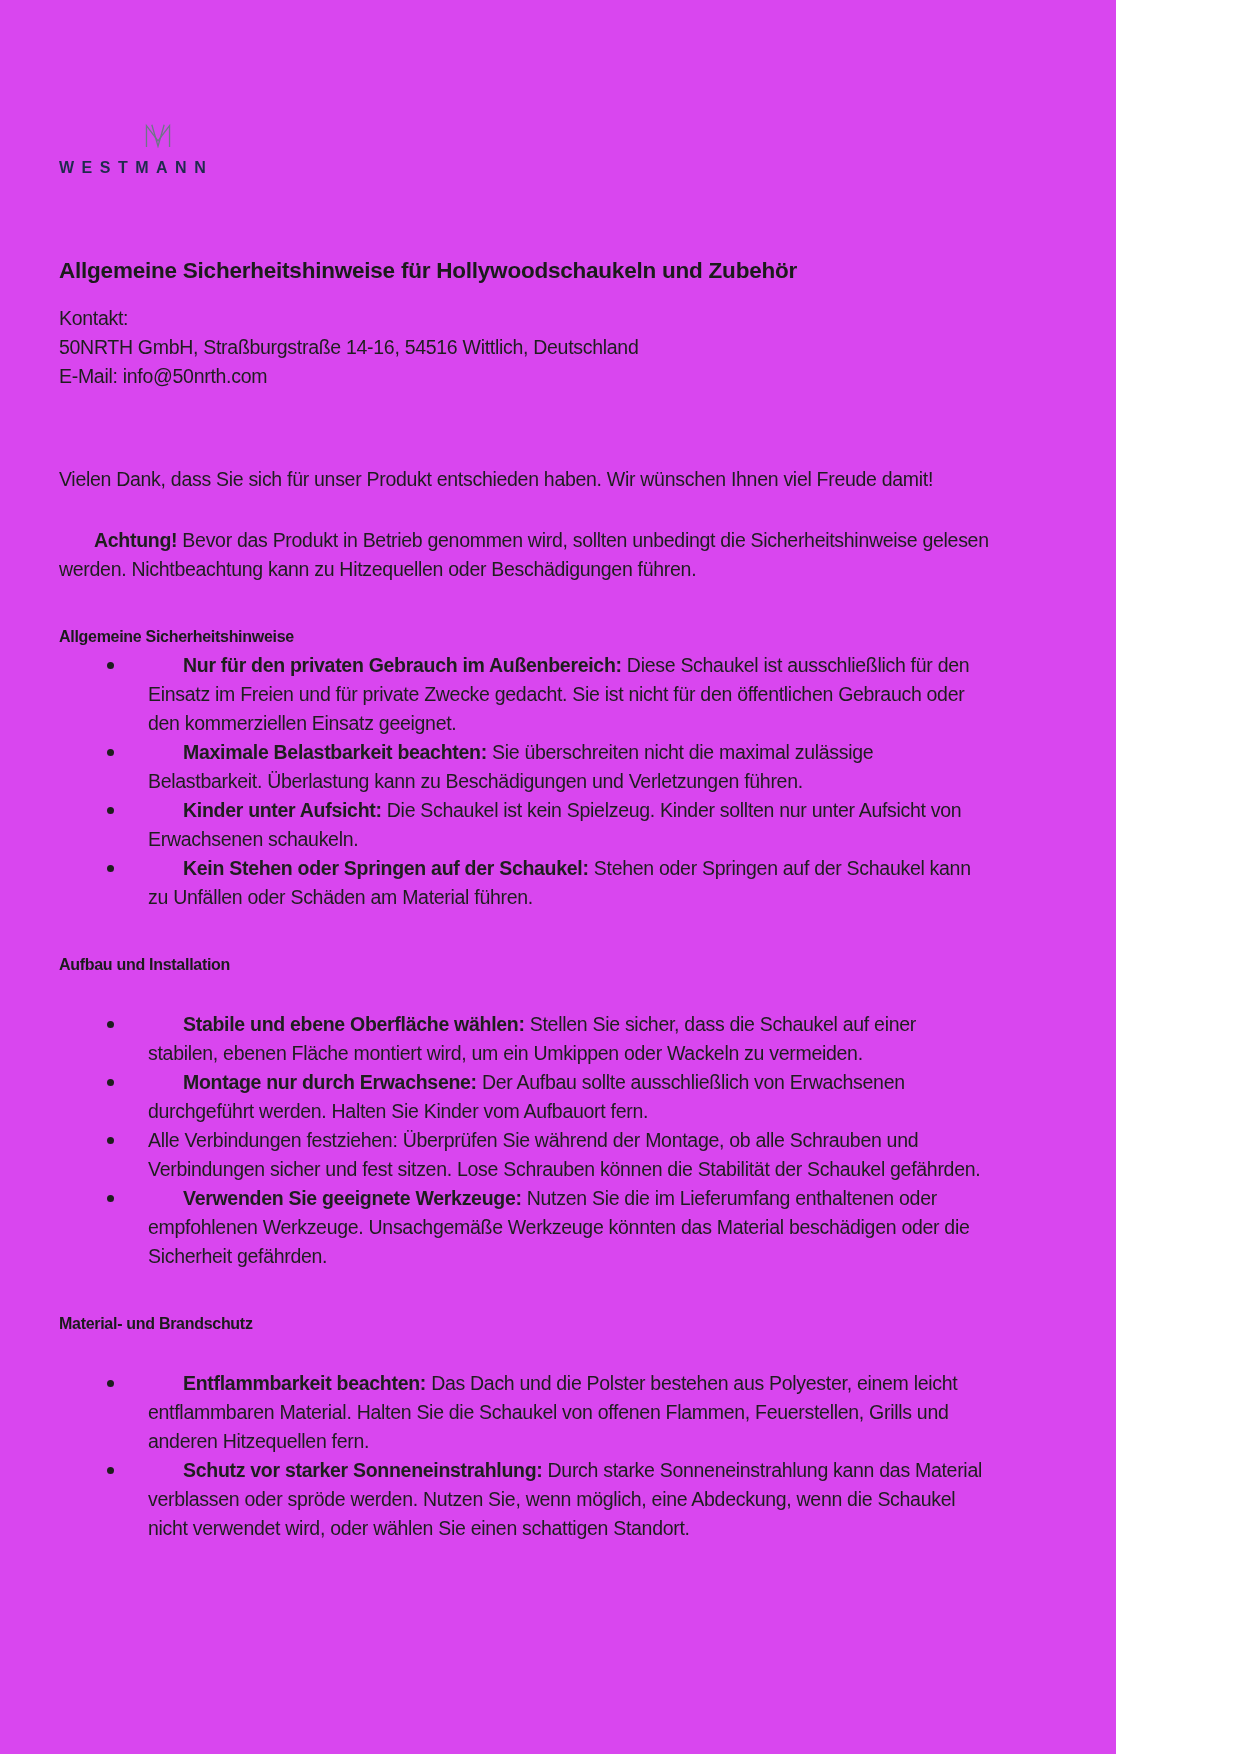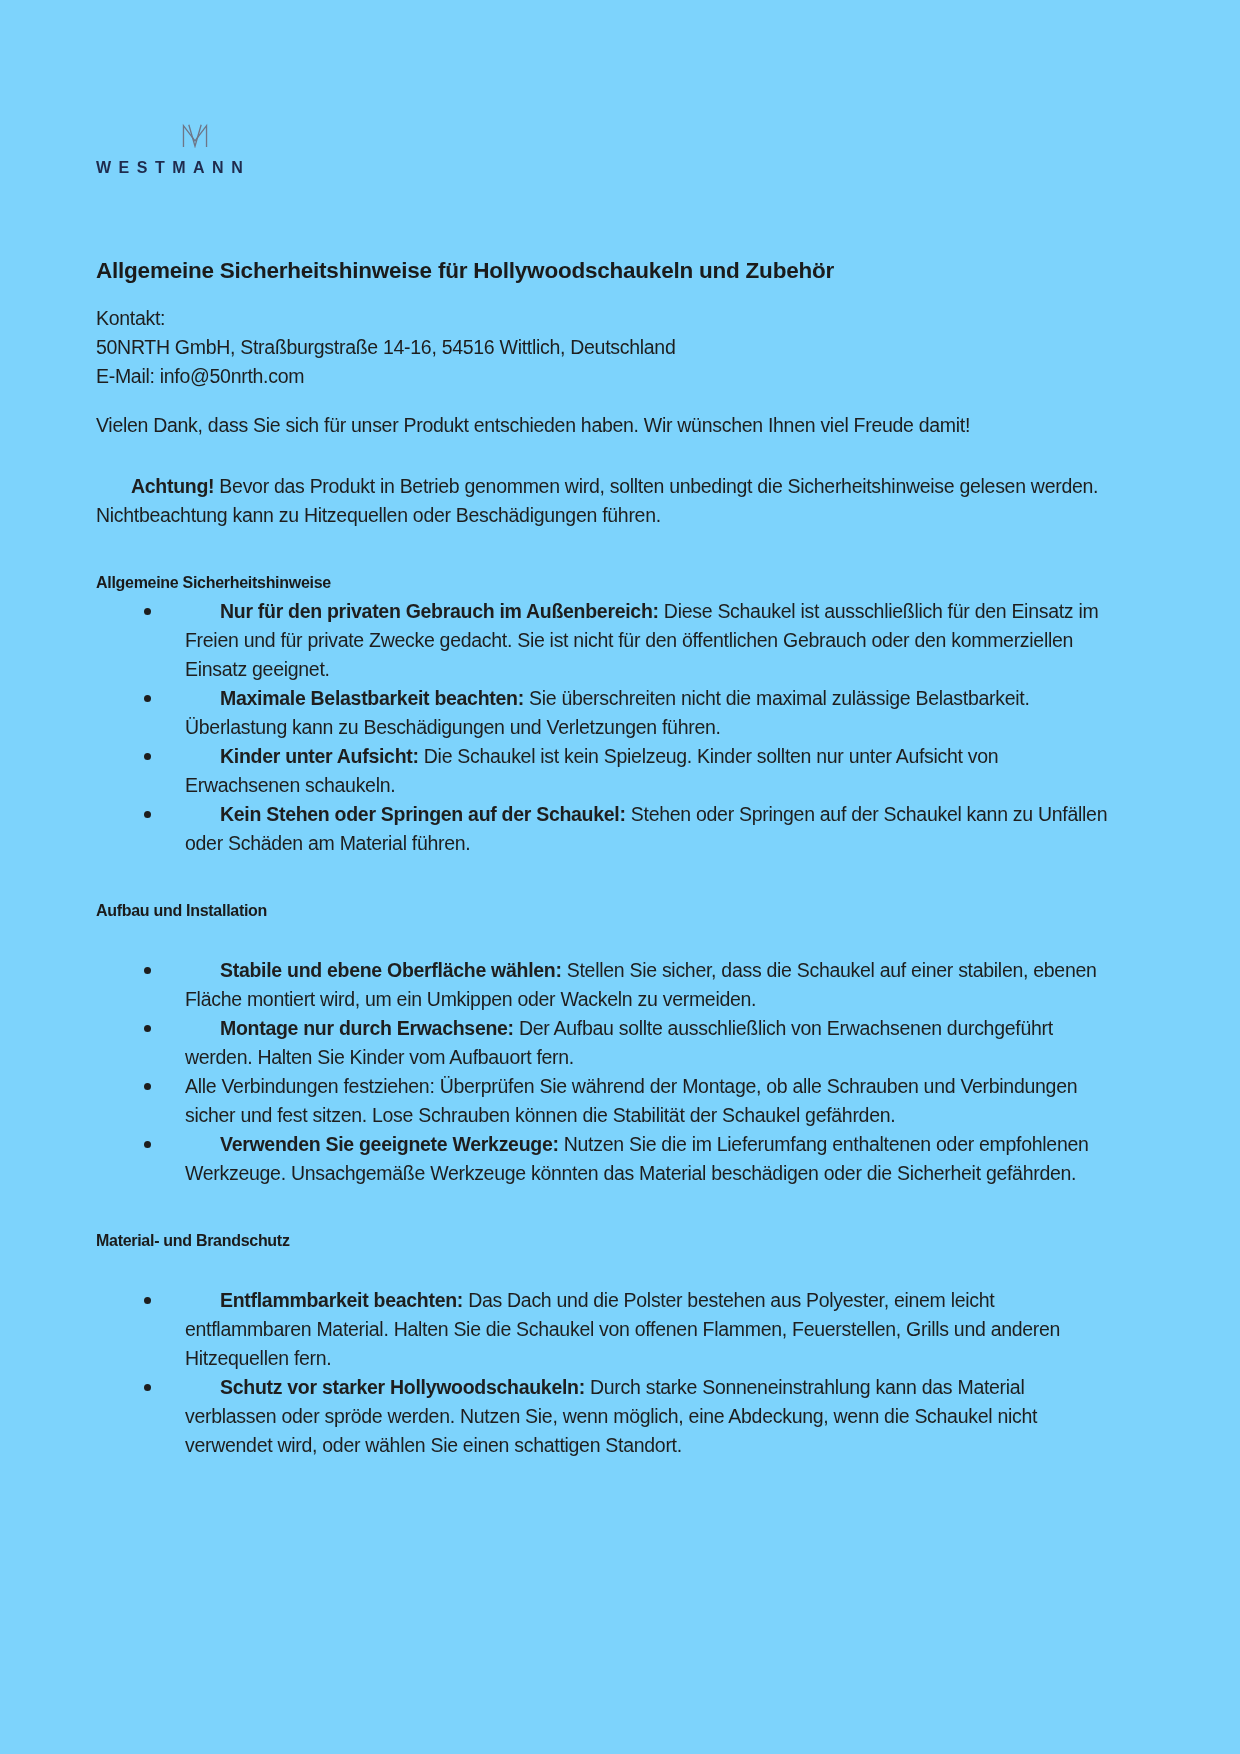--- a/index.html
+++ b/index.html
@@ -1,22 +1,22 @@
 <!DOCTYPE html>
 <html lang="de"><head>
 <meta charset="utf-8">
 <style>
   html, body { margin:0; padding:0; background:#ffffff; }
   .page {
     position: relative;
-    width: 1240px;
+    width: 1116px;
     min-height: 1754px;
     box-sizing: border-box;
-    background: #7dd3fc;
-    padding: 105px 127px 60px 96px;
+    background: #d946ef;
+    padding: 105px 127px 60px 59px;
     font-family: "Liberation Sans", sans-serif;
     font-size: 19.5px;
     line-height: 29px;
     letter-spacing: -0.015em;
     color: #1e1e1e;
   }
 
   
   .logo { }
   .logo svg { display:block; margin: 18px 0 0 85px; }
@@ -33,21 +33,21 @@
   h1.doc-title {
     margin: 74px 0 16px;
     font-size: 22.5px;
     line-height: 30px;
     font-weight: 700;
     letter-spacing: -0.01em;
     color: #1b1b1b;
   }
   p { margin: 0; }
   .contact { margin-top: 18px; }
-  .intro { margin-top: 20px; }
+  .intro { margin-top: 74px; }
   .warning { margin-top: 32px; }
   h2.section-heading {
     margin: 38px 0 0;
     font-size: 16px;
     line-height: 29px;
     font-weight: 700;
     color: #1b1b1b;
   }
   ul.bullet-list { list-style: none; margin: 0; padding: 0; }
   ul.bullet-list.spaced { margin-top: 31px; }
@@ -144,19 +144,19 @@
     <section>
       <h2 class="section-heading">Material- und Brandschutz</h2>
       <ul class="bullet-list spaced">
     <li>
       <span class="bullet"></span>
       <strong>Entflammbarkeit beachten:</strong><span> Das Dach und die Polster bestehen aus Polyester, einem leicht entflammbaren Material. Halten Sie die Schaukel von offenen Flammen, Feuerstellen, Grills und anderen Hitzequellen fern.</span>
     </li>
 
     <li>
       <span class="bullet"></span>
-      <strong>Schutz vor starker Hollywoodschaukeln:</strong><span> Durch starke Sonneneinstrahlung kann das Material verblassen oder spröde werden. Nutzen Sie, wenn möglich, eine Abdeckung, wenn die Schaukel nicht verwendet wird, oder wählen Sie einen schattigen Standort.</span>
+      <strong>Schutz vor starker Sonneneinstrahlung:</strong><span> Durch starke Sonneneinstrahlung kann das Material verblassen oder spröde werden. Nutzen Sie, wenn möglich, eine Abdeckung, wenn die Schaukel nicht verwendet wird, oder wählen Sie einen schattigen Standort.</span>
     </li>
   </ul>
     </section>
   </div>
 
 </div>
 
 </body></html>

